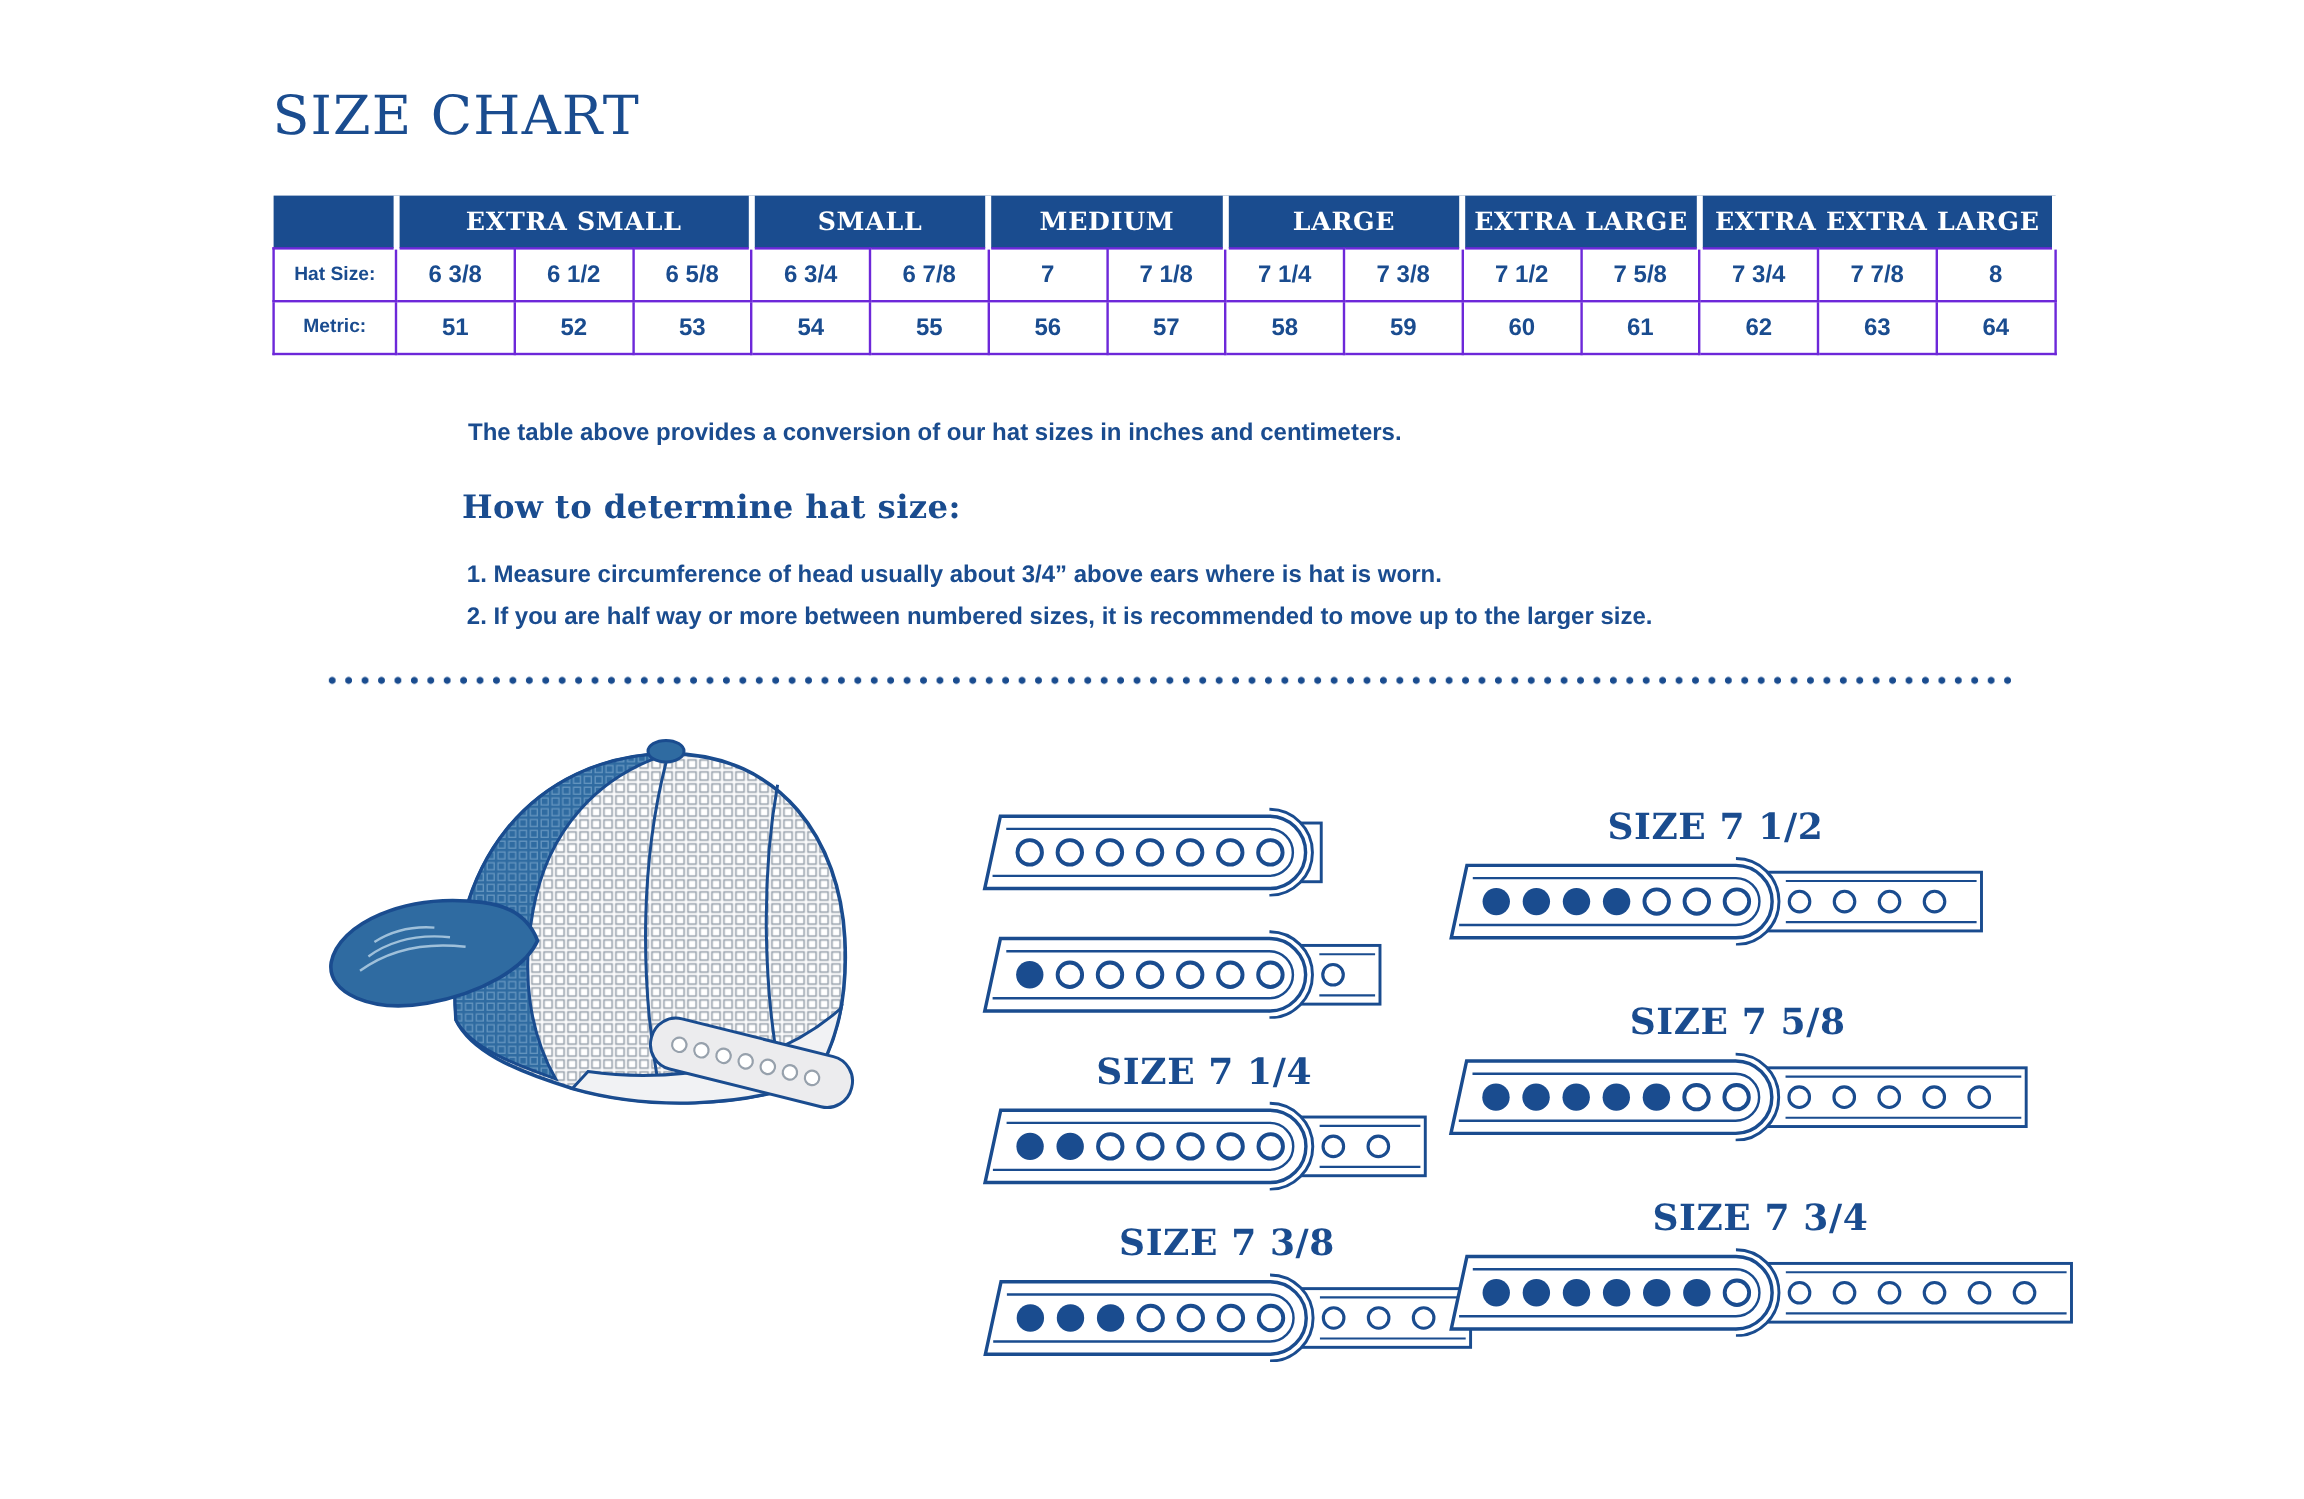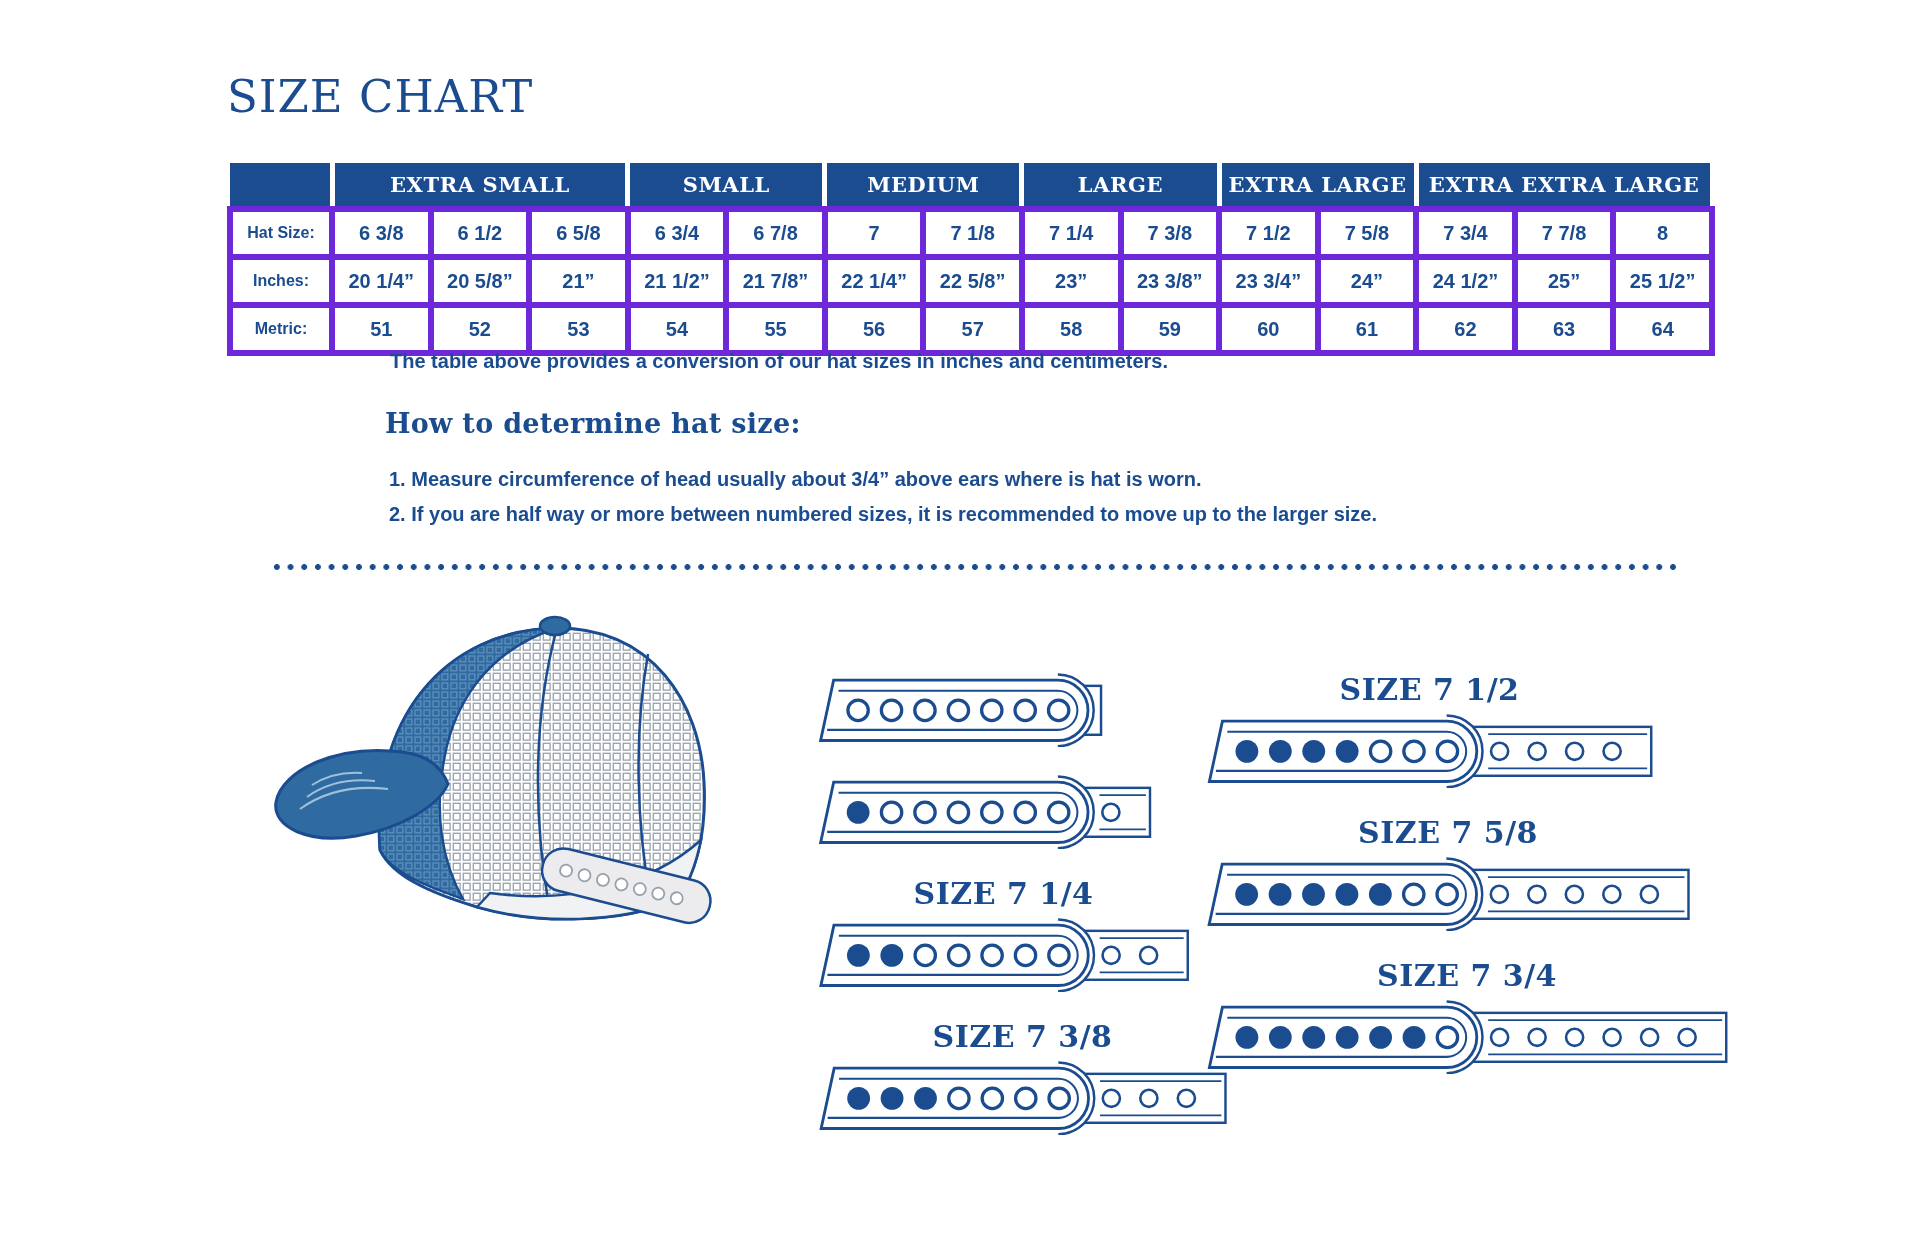--- a/index.html
+++ b/index.html
@@ -16,21 +16,21 @@
   
   #size-table-wrap{left:227px;top:163px;}
   table{border-collapse:collapse;table-layout:fixed;width:1488px;background:#fff;}
   th.group{
     background:#1a4c8f;color:#fff;height:41px;
     font-family:"DejaVu Serif",serif;font-weight:700;font-size:21px;letter-spacing:.6px;
     border-left:1px solid #ef4444;border-right:5px solid #fff;
   }
   th.corner{background:#1a4c8f;border-right:5px solid #fff;}
   td{
-    border:6px solid #6d28d9;text-align:center;height:40px;
+    border:2px solid #6d28d9;text-align:center;height:40px;
     font-weight:700;font-size:20px;color:#1a4c8f;background:#fff;
   }
   td.rowlabel{font-size:16px;}
   col.labelcol{width:102px;}
   
   #table-caption{left:390px;top:350px;font-size:20px;font-weight:600;}
   #howto-heading{
     left:385px;top:408px;font-family:"DejaVu Serif",serif;
     font-weight:700;font-size:27px;letter-spacing:.3px;
   }
@@ -39,21 +39,21 @@
   #dotted-divider{
     left:270px;top:563px;width:1412px;height:8px;
     background-image:radial-gradient(circle,#1a4c8f 2.6px,transparent 3.2px);
     background-size:13.7px 8px;background-repeat:repeat-x;
   }
   
   #hat-wrap{left:252px;top:592px;}
   
   .snap-col{display:flex;flex-direction:column;align-items:flex-start;}
   #snap-col-left{left:815px;top:672px;}
-  #snap-col-right{left:1203px;top:672px;}
+  #snap-col-right{left:1203px;top:672px;gap:20px;}
   .snap-item{display:flex;flex-direction:column;margin-bottom:27px;}
   .snap-label{
     width:100%;text-align:center;margin-bottom:6px;
     font-family:"DejaVu Serif",serif;font-weight:700;font-size:30px;
     color:#1a4c8f;letter-spacing:.5px;
   }
 </style>
 </head>
 <body>
 
@@ -99,37 +99,20 @@
           <td>7 1/8</td>
           <td>7 1/4</td>
           <td>7 3/8</td>
           <td>7 1/2</td>
           <td>7 5/8</td>
           <td>7 3/4</td>
           <td>7 7/8</td>
           <td>8</td>
         </tr>
         <tr>
-          <td class="rowlabel">Inches:</td>
-          <td>20 1/4”</td>
-          <td>20 5/8”</td>
-          <td>21”</td>
-          <td>21 1/2”</td>
-          <td>21 7/8”</td>
-          <td>22 1/4”</td>
-          <td>22 5/8”</td>
-          <td>23”</td>
-          <td>23 3/8”</td>
-          <td>23 3/4”</td>
-          <td>24”</td>
-          <td>24 1/2”</td>
-          <td>25”</td>
-          <td>25 1/2”</td>
-        </tr>
-        <tr>
           <td class="rowlabel">Metric:</td>
           <td>51</td>
           <td>52</td>
           <td>53</td>
           <td>54</td>
           <td>55</td>
           <td>56</td>
           <td>57</td>
           <td>58</td>
           <td>59</td>

